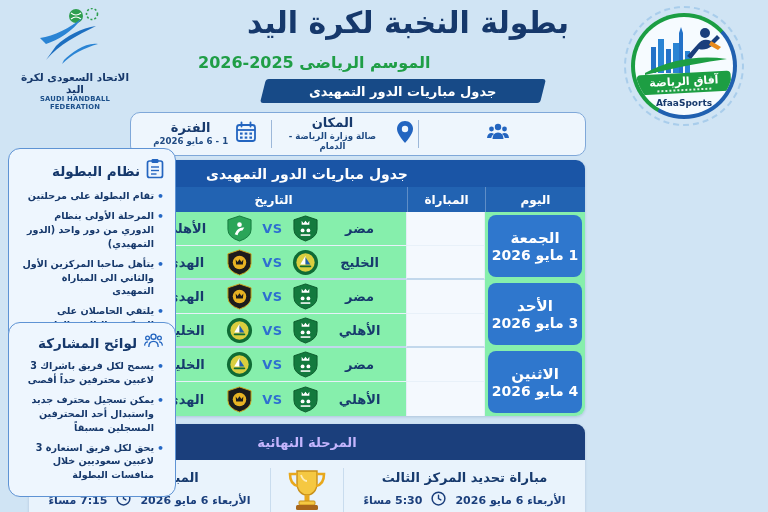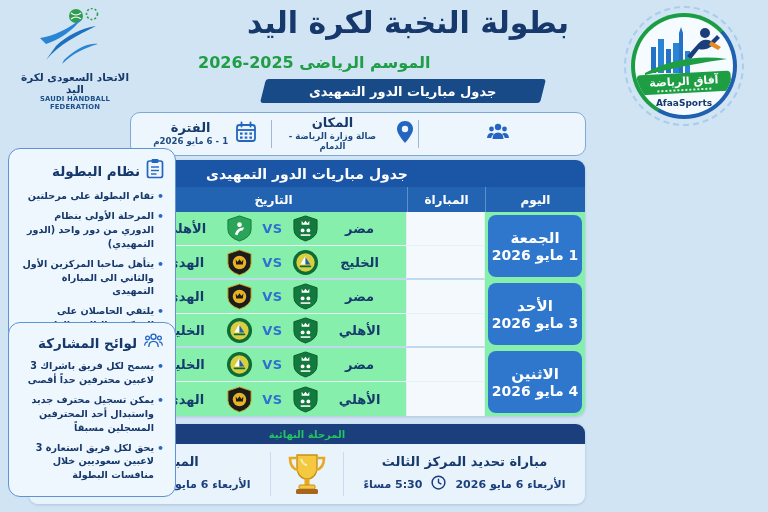--- a/index.html
+++ b/index.html
@@ -78,23 +78,23 @@
   .vs { font-size:13px; font-weight:800; color:#2e6fd0; letter-spacing:.5px; }
   .time-cell { display:flex; align-items:center; justify-content:center;
     font-size:12px; font-weight:700; color:#173a6d; }
   .r-line { border-bottom:1px solid #e8f1f9; }
   .grp-end { border-bottom:2px solid #c2d8ec; }
   .logo { width:27px; height:27px; flex:0 0 27px; }
 
   
   .final { position:absolute; top:424px; right:183px; width:556px; border-radius:9px;
     box-shadow:0 1px 3px rgba(23,58,109,.18); }
-  .f-title { height:20px; background:#1b3f7c; border-radius:9px 9px 0 0;
+  .f-title { height:36px; background:#1b3f7c; border-radius:9px 9px 0 0;
     display:flex; align-items:center; justify-content:center;
-    color:#22c55e; font-size:10px; font-weight:800; }
+    color:#c4b5fd; font-size:13px; font-weight:800; }
   .f-body { height:60px; background:#e9f3fc; border-radius:0 0 9px 9px;
     display:flex; align-items:center; }
   .f-block { flex:1; display:flex; flex-direction:column; align-items:center; gap:6px; }
   .f-block-title { font-size:13px; font-weight:800; color:#173a6d; }
   .f-meta { display:flex; align-items:center; gap:9px; }
   .f-date { font-size:11px; font-weight:700; color:#1b3f7c; }
   .f-time { font-size:11px; font-weight:700; color:#1b3f7c; }
   .f-sep { width:1px; height:44px; background:#c9dcee; }
   .f-trophy { width:72px; display:flex; align-items:center; justify-content:center; } 
   .side-card { position:absolute; left:8px; width:168px; background:#eef6fe;

